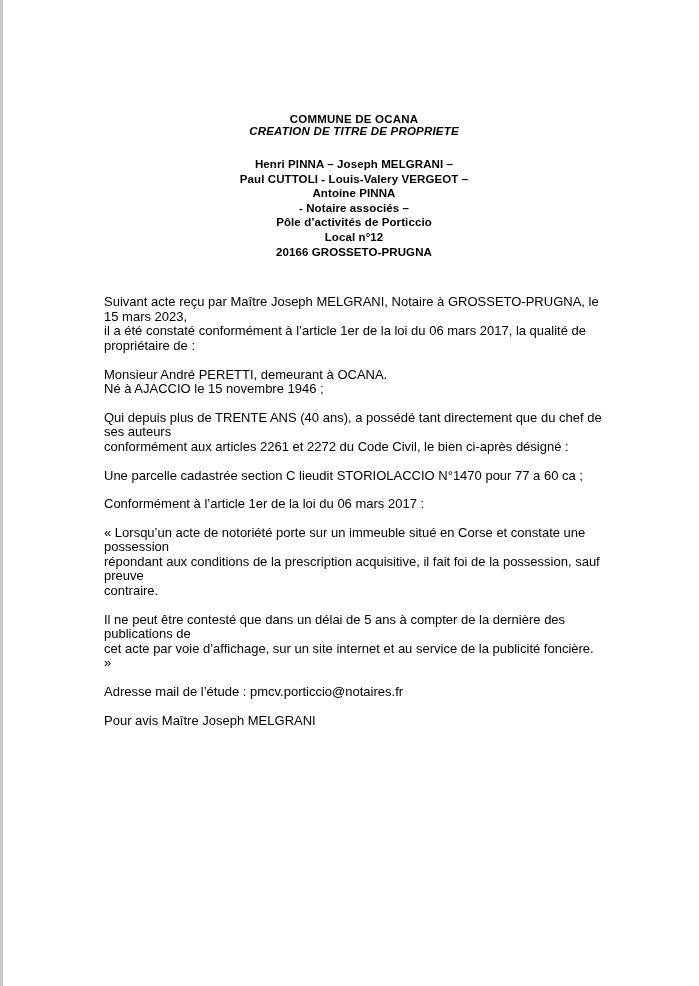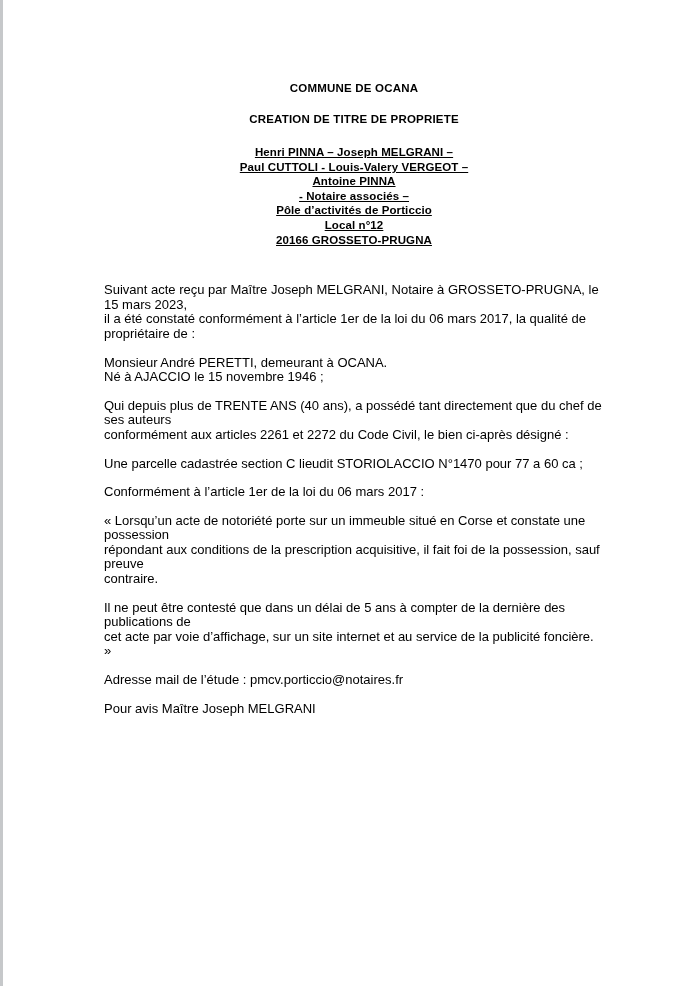--- a/index.html
+++ b/index.html
@@ -28,33 +28,32 @@
     width: 500px;
   }
   
   .hdr-title {
     text-align: center;
     font-weight: bold;
     font-size: 11.5px;
     letter-spacing: 0.2px;
   }
   .hdr-commune {
-    margin-top: 82px;
+    margin-top: 113px;
   }
   .hdr-creation {
-    margin-top: 19px;
+    font-style: italic;
   }
   .notary-block {
     margin-top: 20px;
     text-align: center;
     font-weight: bold;
     font-size: 11.5px;
     line-height: 14.6px;
     letter-spacing: 0.1px;
-    text-decoration: underline;
   }
   .notary-block div {
     white-space: nowrap;
   }
   
   .body-text {
     margin-top: 36px;
     font-size: 13px;
     line-height: 14.6px;
   }

